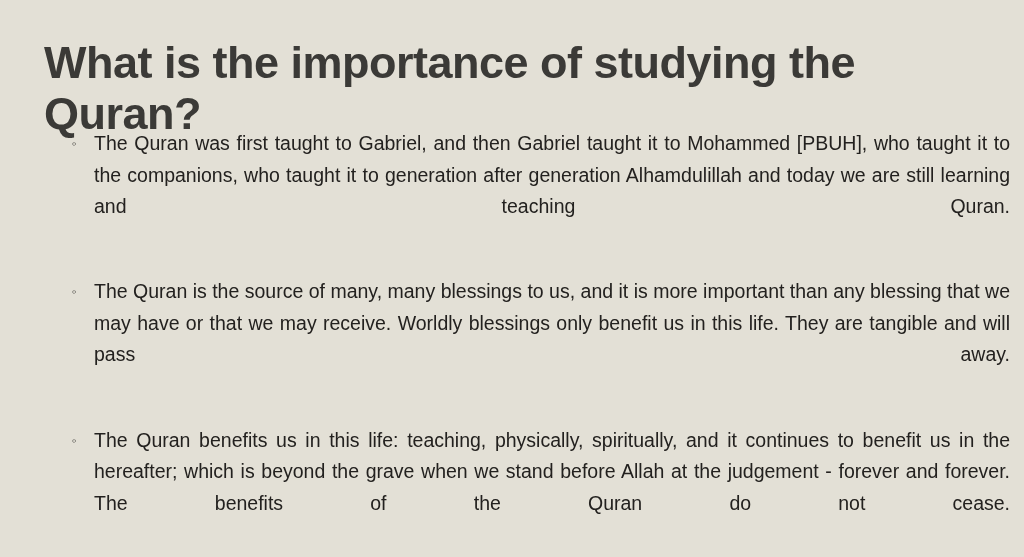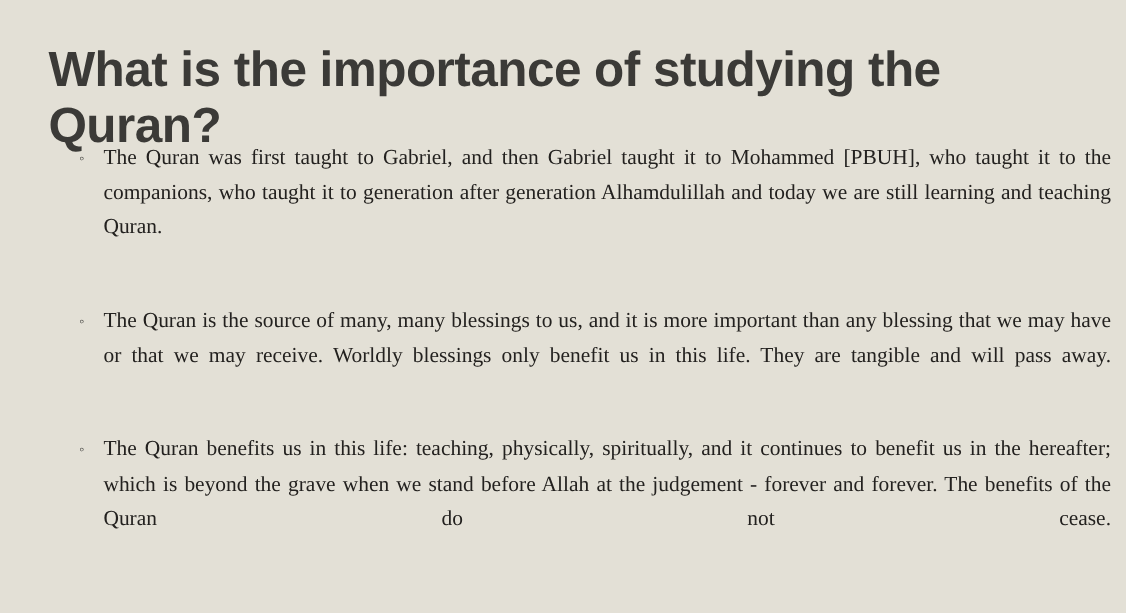--- a/index.html
+++ b/index.html
@@ -59,21 +59,20 @@
   .bullet-marker {
     position: absolute;
     left: 0;
     top: 0;
     font-size: 13px;
     line-height: 2.4;
     color: #3b3a37;
   }
   .bullet-text {
     display: block;
-    font-family: Liberation Serif, serif;
   }
   
   .bullet-text::after {
     content: "";
     display: inline-block;
     width: 100%;
   }
 </style>
 </head>
 <body>

